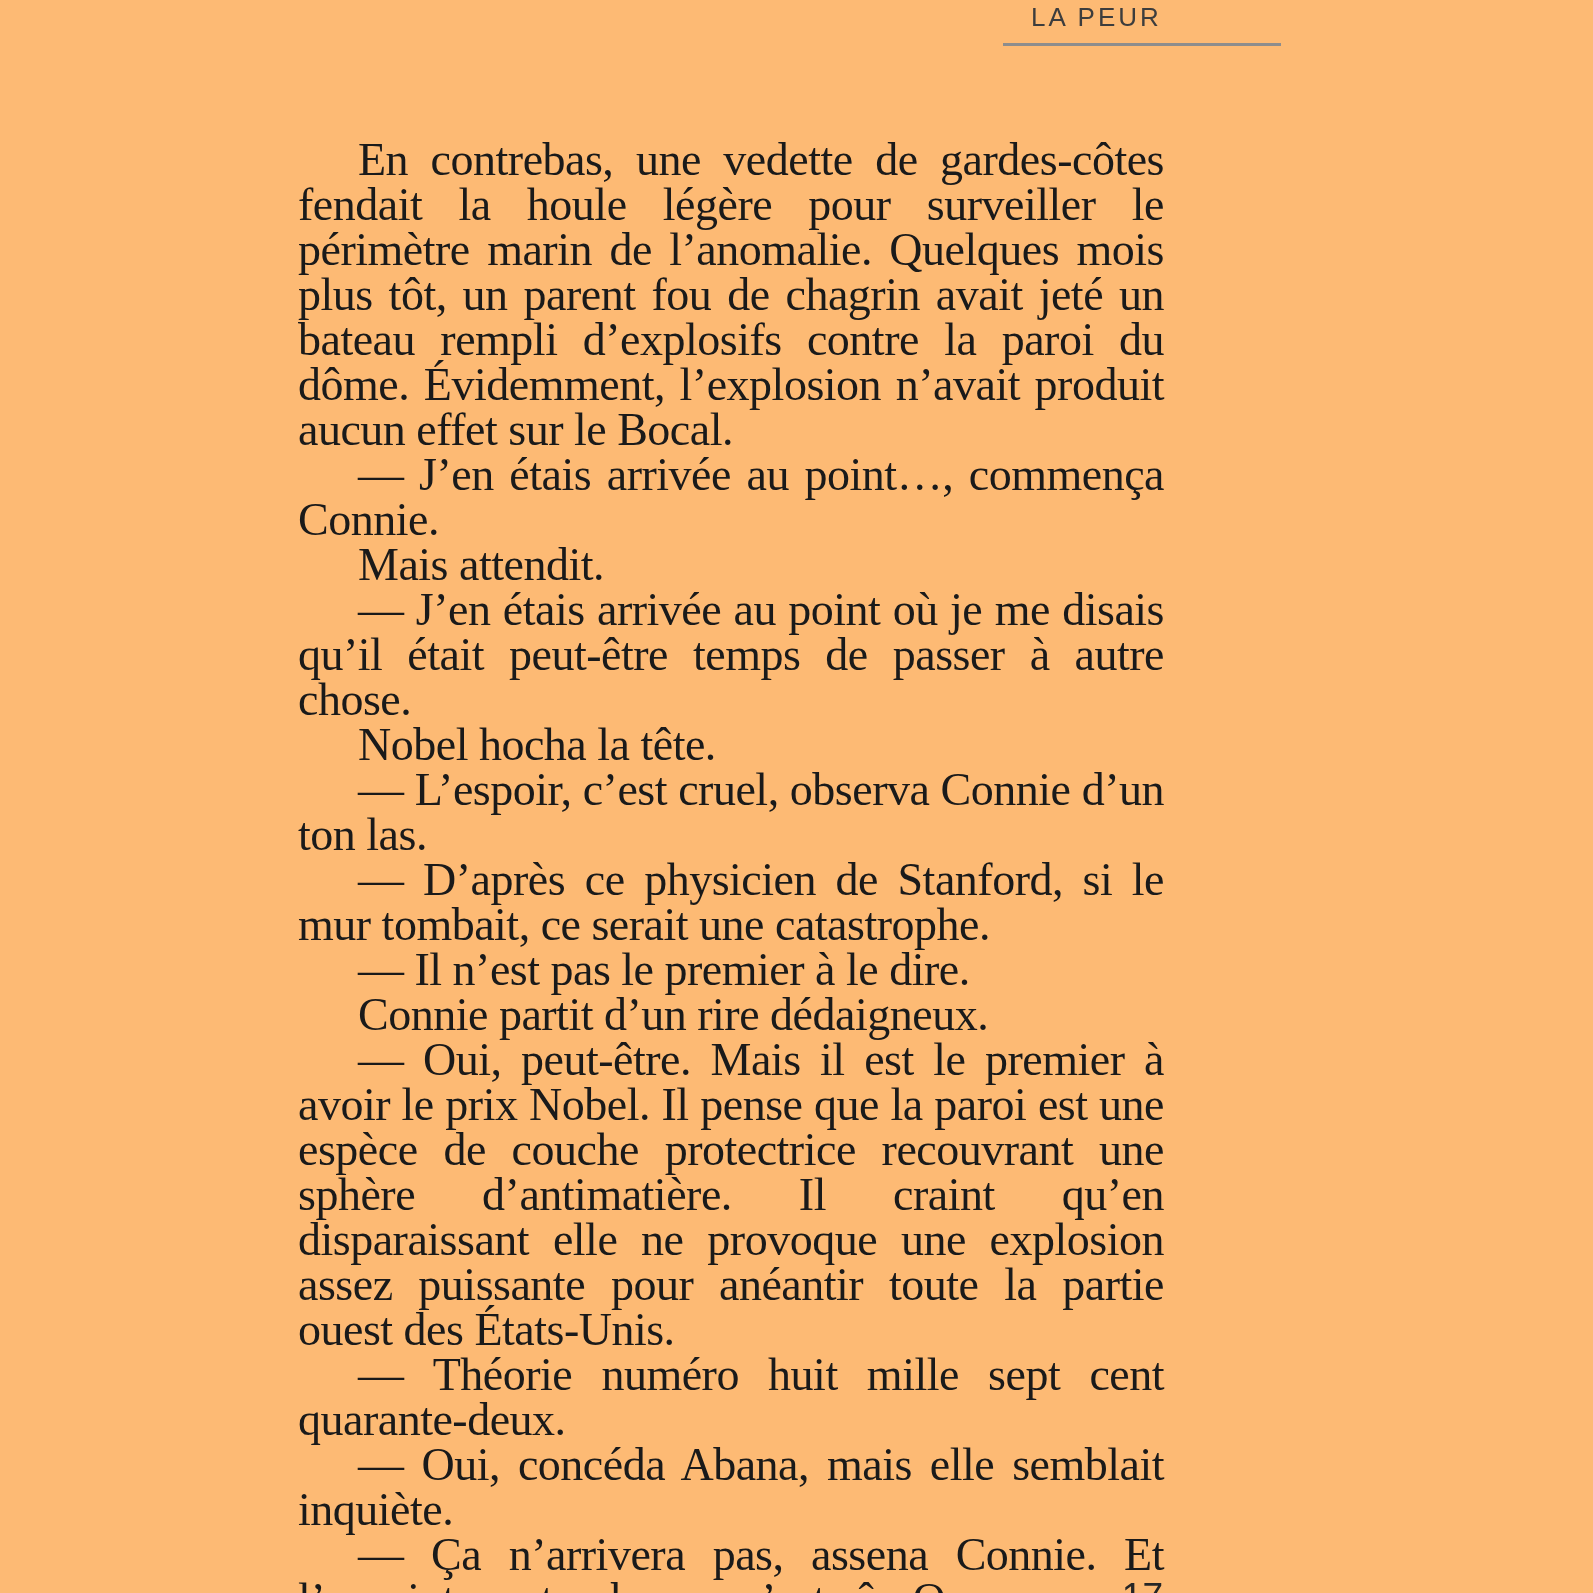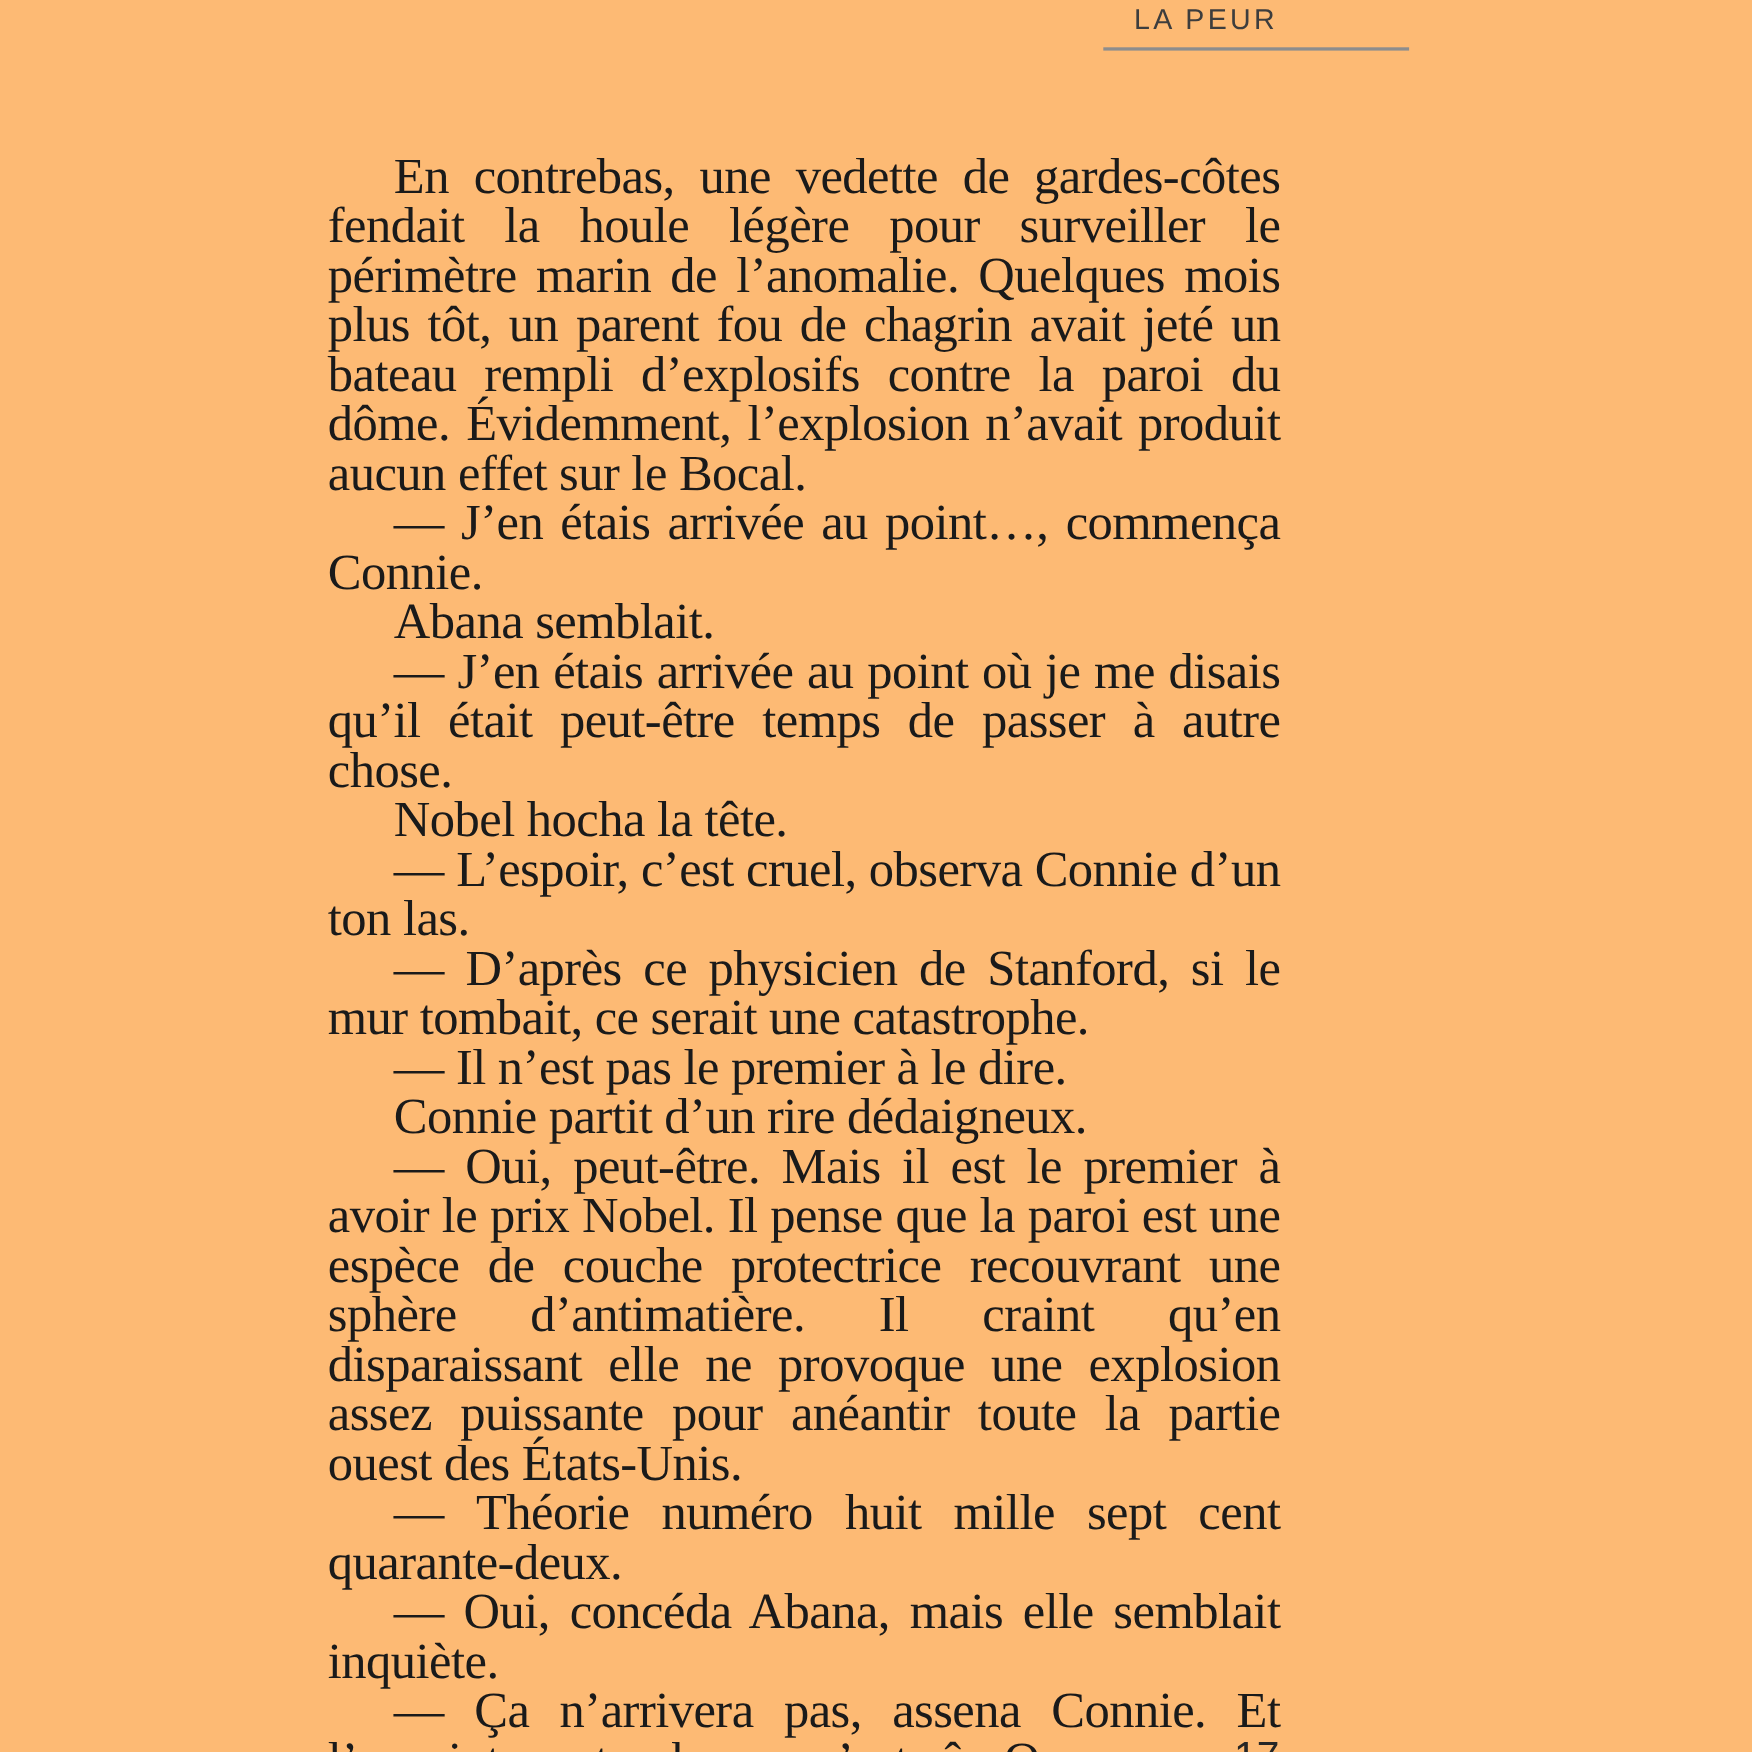--- a/index.html
+++ b/index.html
@@ -67,21 +67,21 @@
 
 <div class="book-page">
 
   <div class="running-head">LA PEUR</div>
 
   <div class="head-rule"></div>
 
   <div class="body-text">
     <p>En contrebas, une vedette de gardes-côtes fendait la houle légère pour surveiller le périmètre marin de l’ano­malie. Quelques mois plus tôt, un parent fou de chagrin avait jeté un bateau rempli d’explosifs contre la paroi du dôme. Évidemment, l’explosion n’avait produit aucun effet sur le Bocal.</p>
     <p>—&nbsp;J’en étais arrivée au point…, commença Connie.</p>
-    <p>Abana semblait.</p>
+    <p>Mais attendit.</p>
     <p>—&nbsp;J’en étais arrivée au point où je me disais qu’il était peut-être temps de passer à autre chose.</p>
     <p>Nobel hocha la tête.</p>
     <p>—&nbsp;L’espoir, c’est cruel, observa Connie d’un ton las.</p>
     <p>—&nbsp;D’après ce physicien de Stanford, si le mur tombait, ce serait une catastrophe.</p>
     <p>—&nbsp;Il n’est pas le premier à le dire.</p>
     <p>Connie partit d’un rire dédaigneux.</p>
     <p>—&nbsp;Oui, peut-être. Mais il est le premier à avoir le prix Nobel. Il pense que la paroi est une espèce de couche protectrice recouvrant une sphère d’antimatière. Il craint qu’en disparaissant elle ne provoque une explosion assez puissante pour anéantir toute la partie ouest des États-Unis.</p>
     <p>—&nbsp;Théorie numéro huit mille sept cent quarante-deux.</p>
     <p>—&nbsp;Oui, concéda Abana, mais elle semblait inquiète.</p>
     <p>—&nbsp;Ça n’arrivera pas, assena Connie. Et l’enceinte va tomber, ça c’est sûr. On verra mon fils Sam et ta fille Dahra arriver par cette route.</p>

